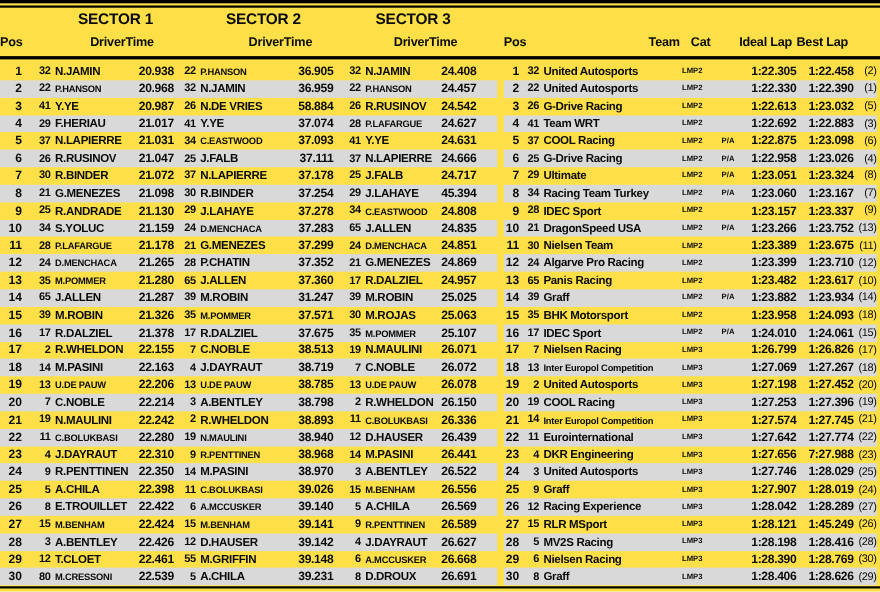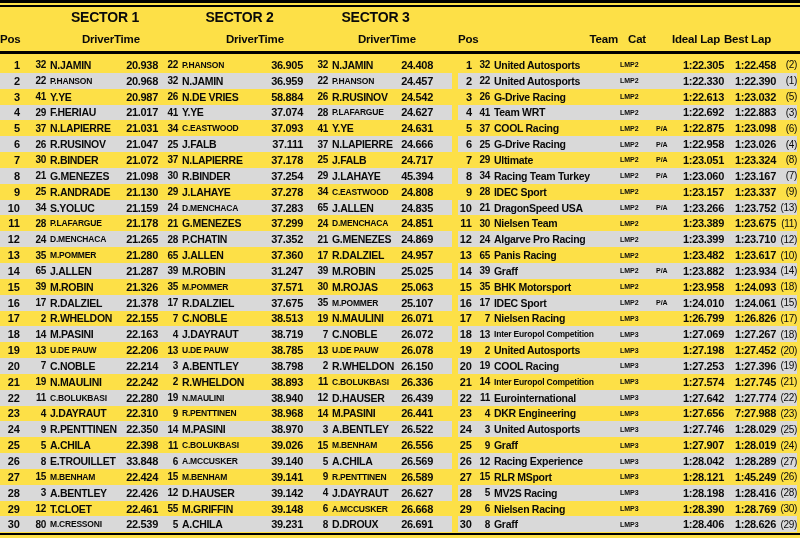--- a/index.html
+++ b/index.html
@@ -402,21 +402,21 @@
     <div class="cell time">39.026</div>
     <div class="cell num">15</div>
     <div class="cell name small">M.BENHAM</div>
     <div class="cell time">26.556</div>
     <div class="cell"></div>
   </div>
       <div class="row lgrid stripe">
     <div class="cell pos">26</div>
     <div class="cell num">8</div>
     <div class="cell name">E.TROUILLET</div>
-    <div class="cell time">33.848</div>
+    <div class="cell time">22.422</div>
     <div class="cell num">6</div>
     <div class="cell name small">A.MCCUSKER</div>
     <div class="cell time">39.140</div>
     <div class="cell num">5</div>
     <div class="cell name">A.CHILA</div>
     <div class="cell time">26.569</div>
     <div class="cell"></div>
   </div>
       <div class="row lgrid">
     <div class="cell pos">27</div>

